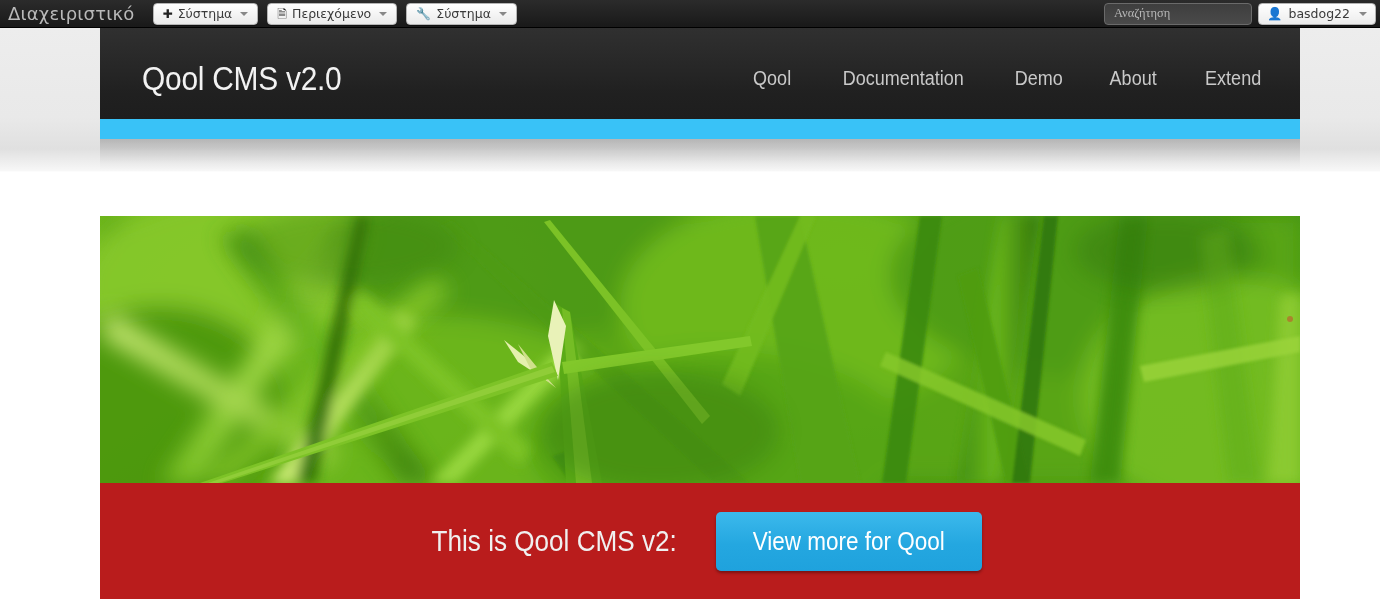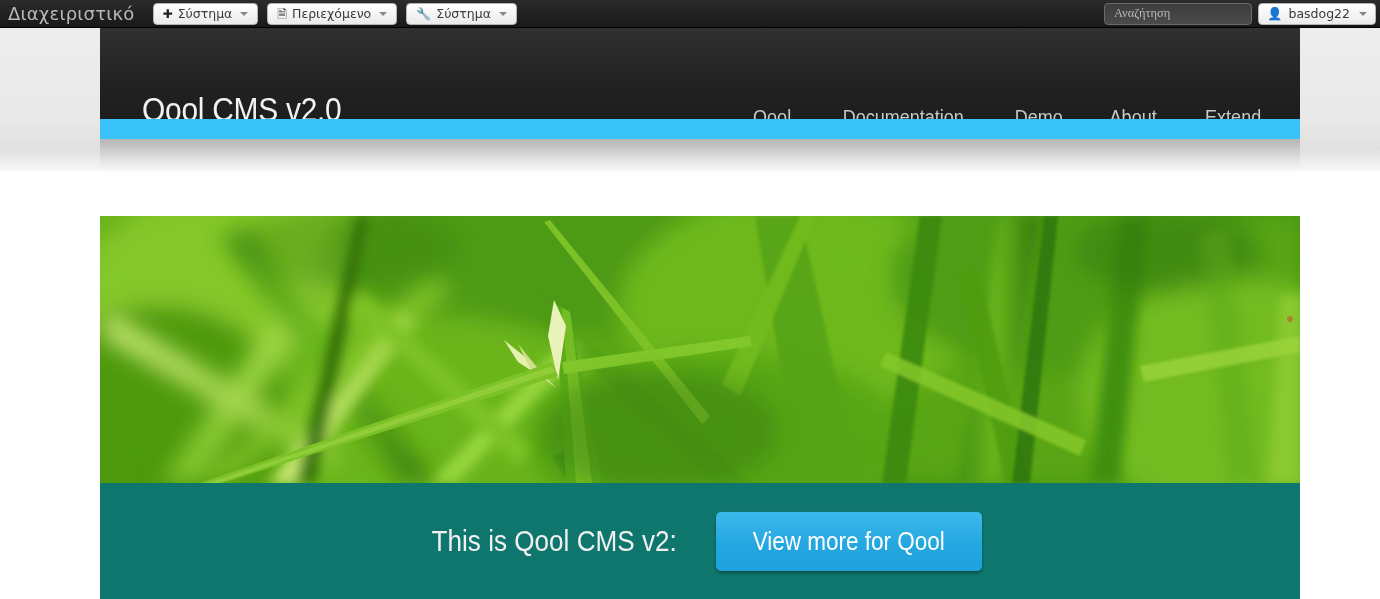--- a/index.html
+++ b/index.html
@@ -59,21 +59,21 @@
   
   #page-bg{
     position:absolute; left:0; top:28px; width:1380px; height:144px;
     background:linear-gradient(to bottom,#ededed 0%,#e9e9e9 62%,#e0e0e0 84%,#f7f7f7 99%,#ffffff 100%);
   }
 
   
   #site-header{
     position:absolute; left:100px; top:28px; width:1200px; height:101px;
     background:linear-gradient(to bottom,#303030 0%,#262626 42%,#202020 65%,#1d1d1d 100%);
-    display:flex; align-items:flex-end;
+    display:flex; align-items:center;
   }
   #logo{
     margin-left:42px;
     color:#f2f2f2; font-size:34px; font-weight:400; letter-spacing:-0.3px;
     font-family:"Liberation Sans Narrow","Liberation Sans", sans-serif;
     transform:scaleX(.88); transform-origin:left center;
     white-space:nowrap;
   }
   #main-nav{ margin-left:auto; margin-right:36px; display:flex; align-items:center; }
   #main-nav a{
@@ -102,21 +102,21 @@
     overflow:hidden;
     background:
       radial-gradient(ellipse 420px 200px at 18% 30%, #7fbe1e 0%, rgba(127,190,30,0) 70%),
       radial-gradient(ellipse 380px 260px at 62% 18%, #58a818 0%, rgba(88,168,24,0) 72%),
       radial-gradient(ellipse 460px 300px at 88% 55%, #4f9c14 0%, rgba(79,156,20,0) 75%),
       linear-gradient(145deg,#6fb81c 0%,#55a415 40%,#3f8f10 70%,#54a617 100%);
   }
 
   #hero-caption{
     position:absolute; left:0; top:267px; width:1200px; height:116px;
-    background:#0f766e;
+    background:#b91c1c;
     display:flex; align-items:center; justify-content:center; gap:26px;
   }
   #caption-text{
     color:#f0f0f0; font-size:29px;
     font-family:"Liberation Sans Narrow","Liberation Sans", sans-serif;
     transform:scaleX(.9); white-space:nowrap;
   }
   #hero-cta{
     display:inline-flex; align-items:center; justify-content:center;
     height:59px; padding:16px 26px;

